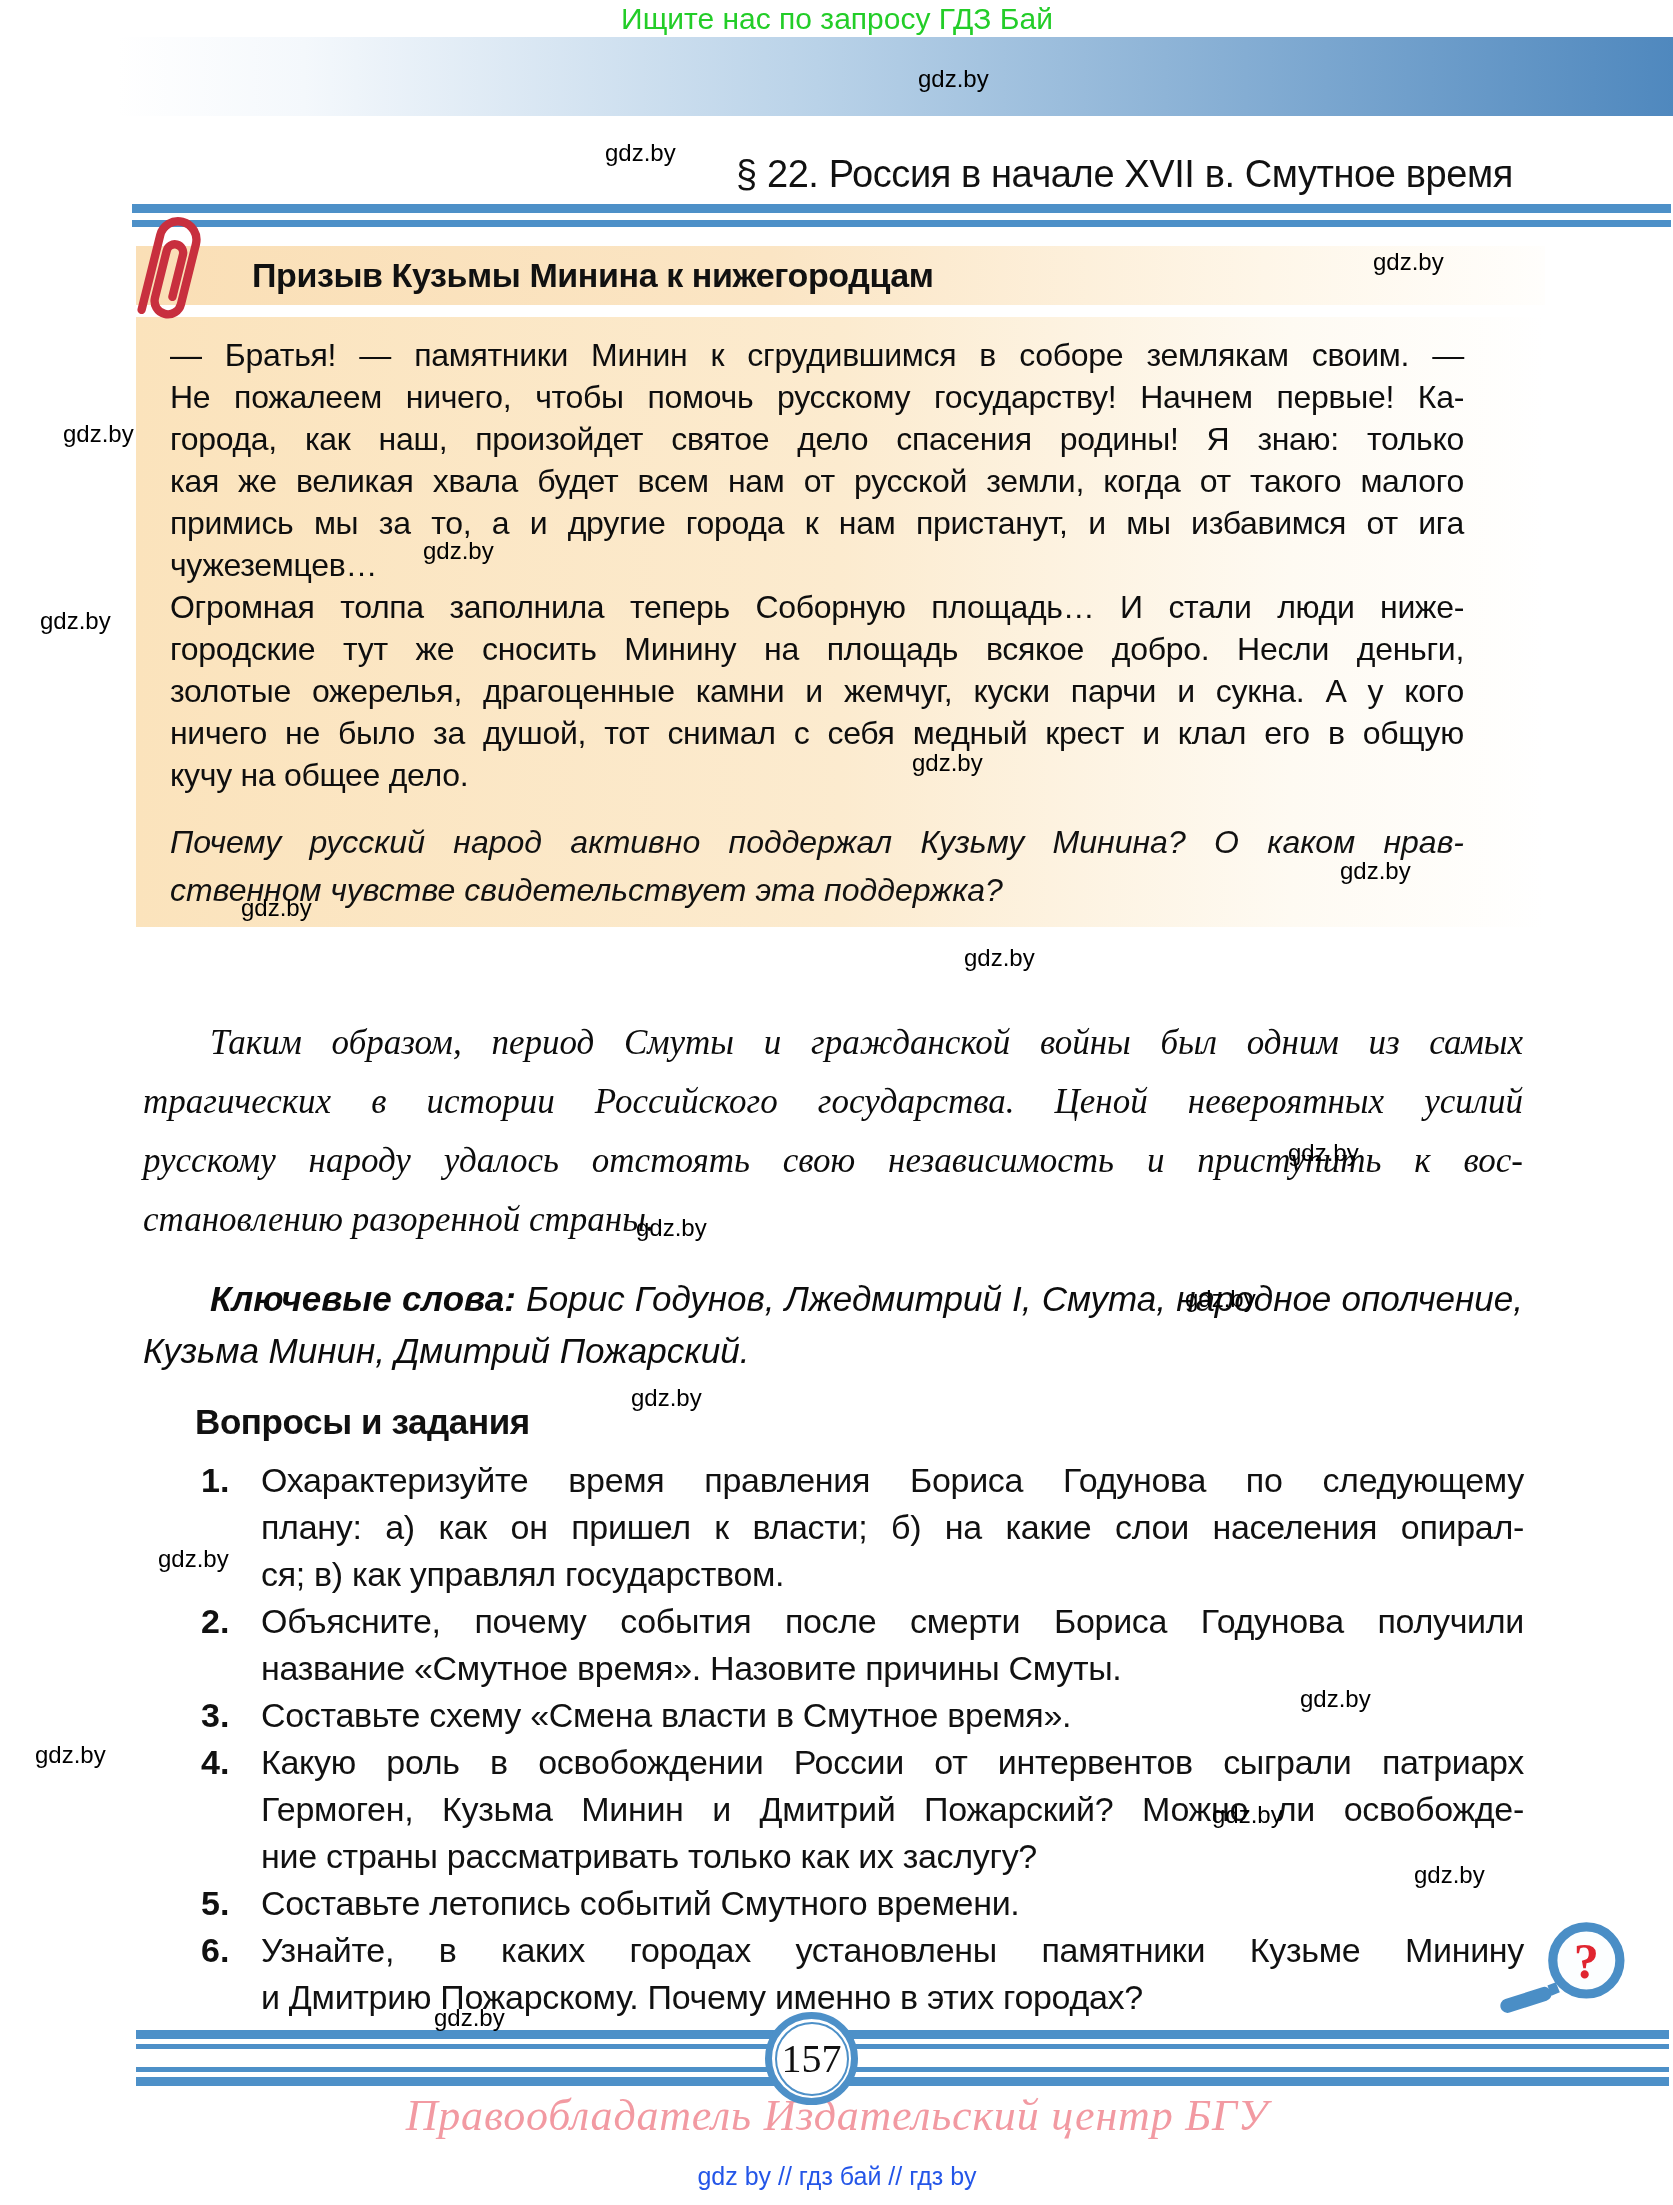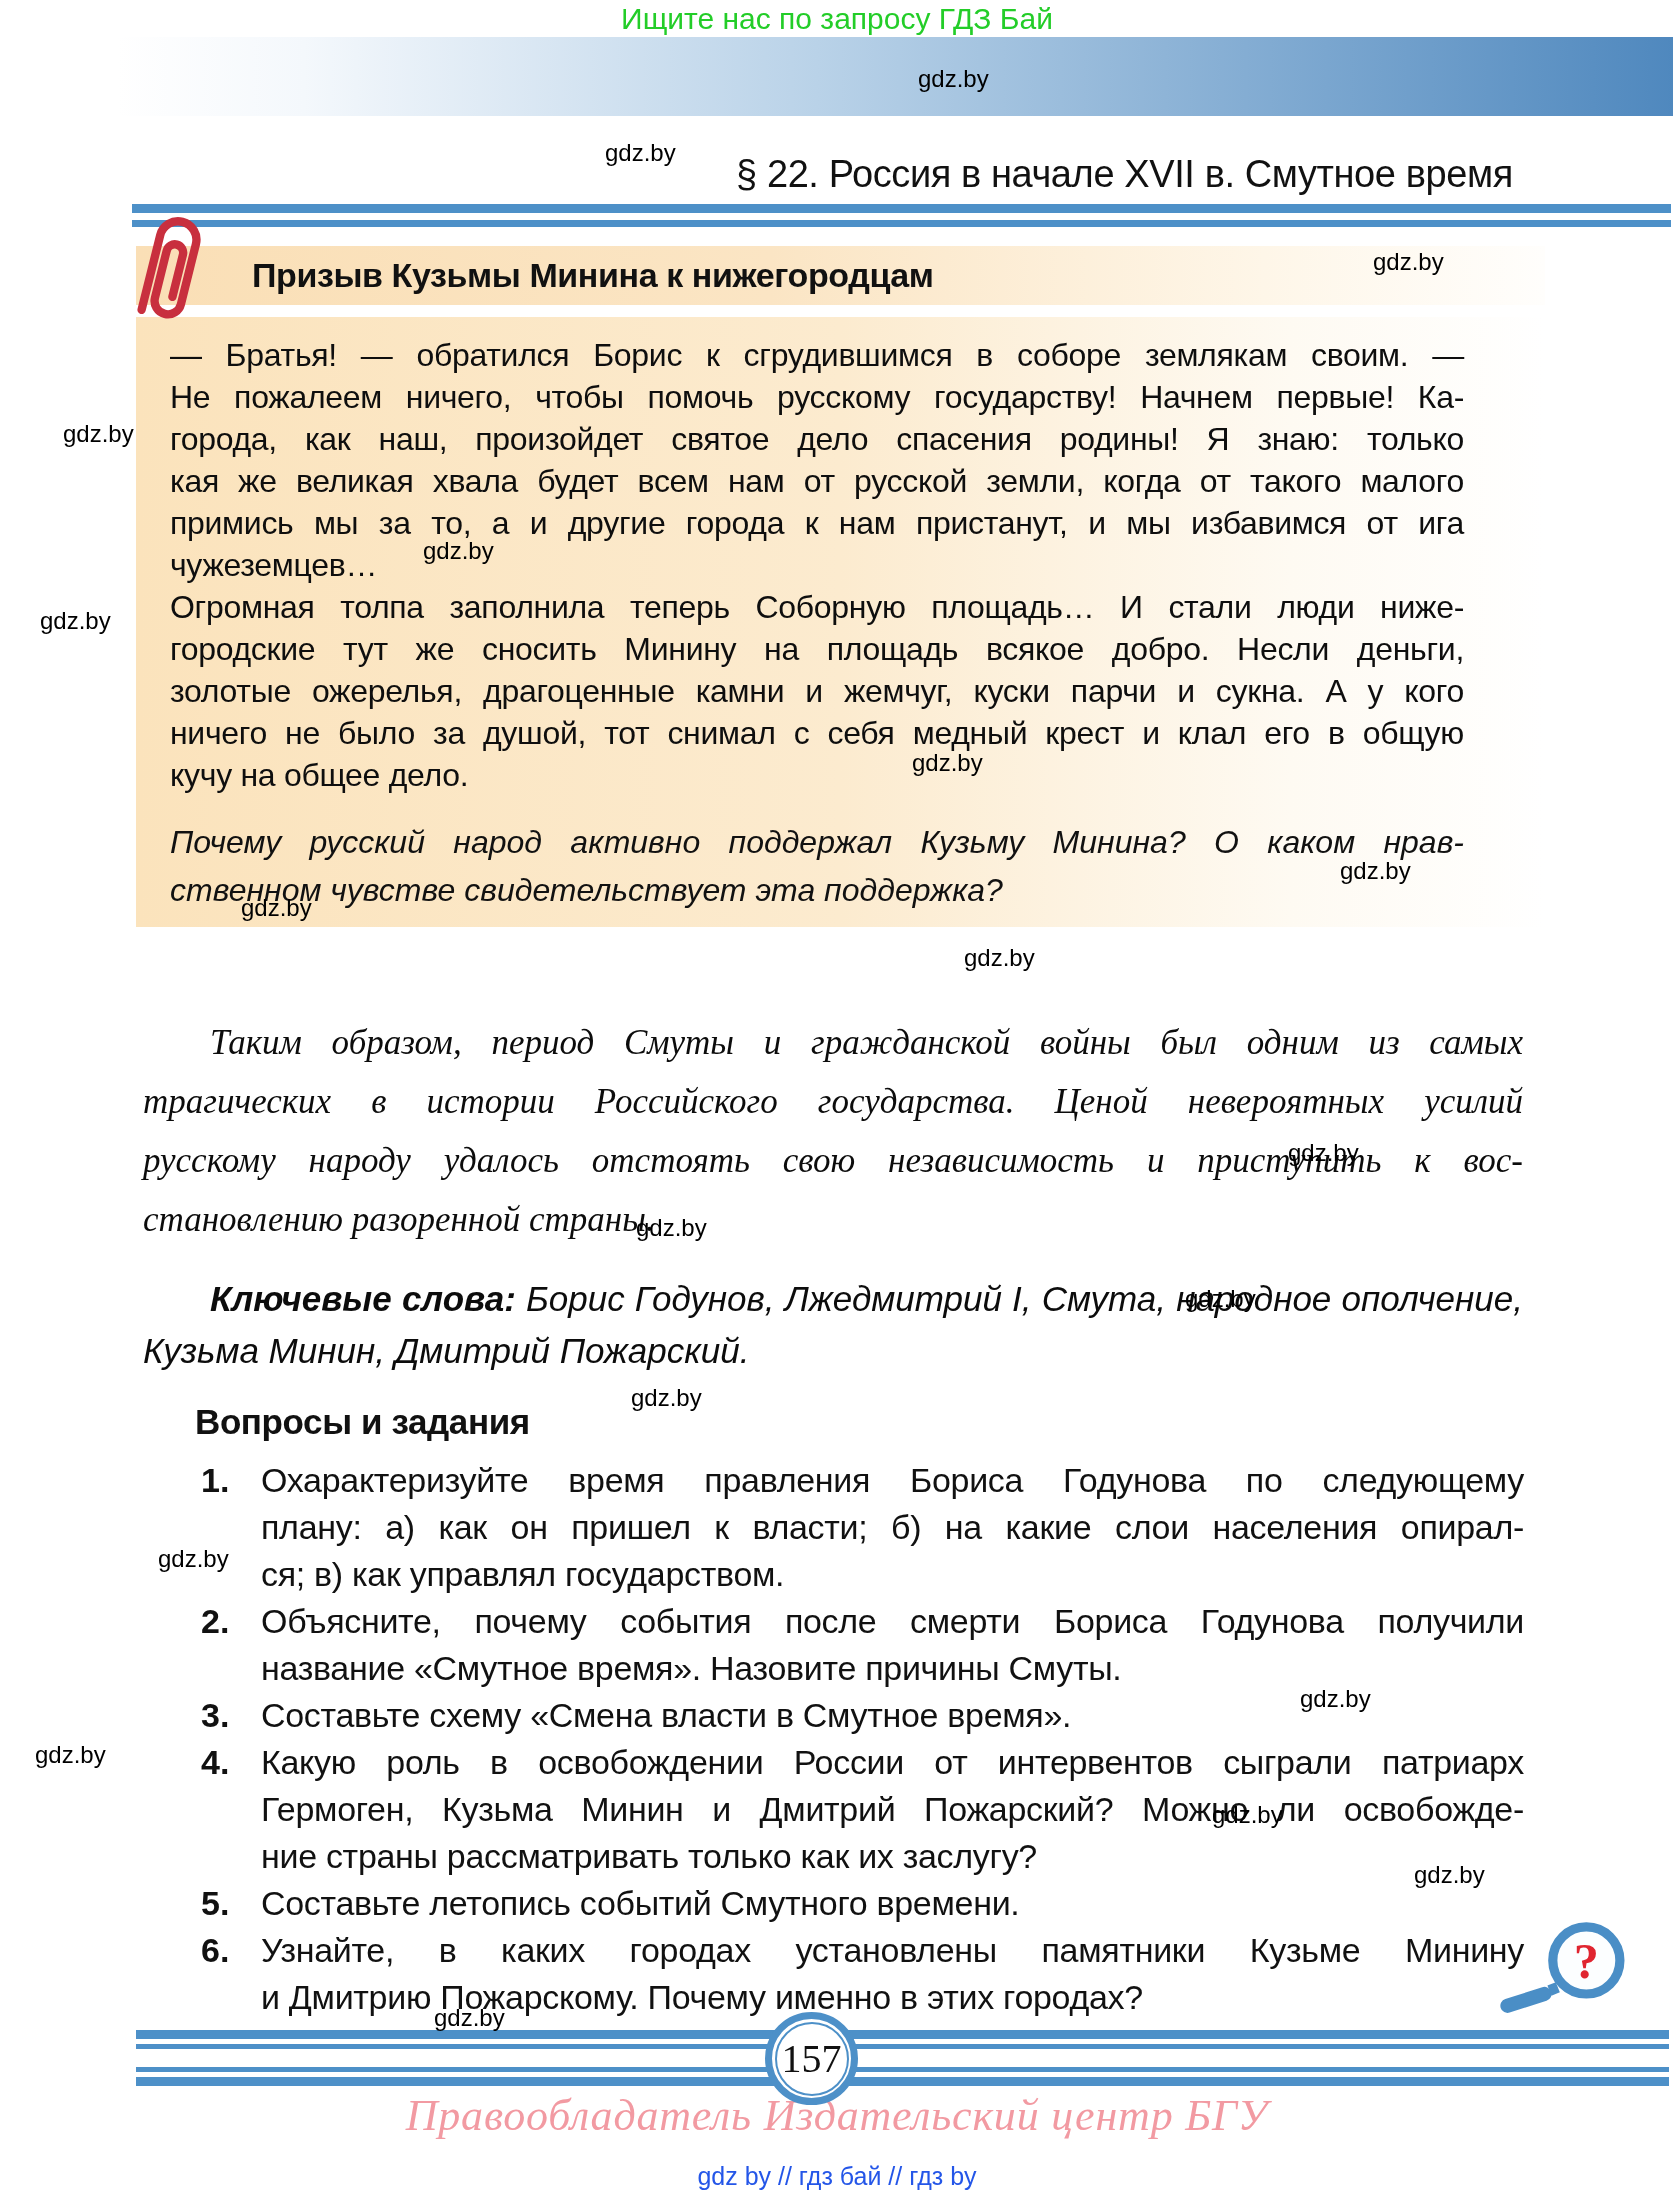--- a/index.html
+++ b/index.html
@@ -81,21 +81,21 @@
   </div>
 
   <svg class="icon-svg" style="left:124px;top:200px;" width="117" height="147" viewBox="0 0 140 175">
     <g transform="rotate(14 55 90)">
       <path d="M 32 138 L 32 46 A 22 22 0 0 1 76 46 L 76 120 A 16 16 0 0 1 44 120 L 44 62 A 10 10 0 0 1 64 62 L 64 114" fill="none" stroke="#c82f3e" stroke-width="10" stroke-linecap="round"></path>
     </g>
   </svg>
 
   <div class="abs infobox-body">
     <div class="boxtext">
-        <div class="line">— Братья! — обратился Борис к сгрудившимся в соборе землякам своим. —</div>
+        <div class="line">— Братья! — памятники Минин к сгрудившимся в соборе землякам своим. —</div>
         <div class="line">Не пожалеем ничего, чтобы помочь русскому государству! Начнем первые! Ка-</div>
         <div class="line">города, как наш, произойдет святое дело спасения родины! Я знаю: только</div>
         <div class="line">кая же великая хвала будет всем нам от русской земли, когда от такого малого</div>
         <div class="line">примись мы за то, а и другие города к нам пристанут, и мы избавимся от ига</div>
         <div class="line last">чужеземцев…</div>
       </div>
     <div class="boxtext">
         <div class="line">Огромная толпа заполнила теперь Соборную площадь… И стали люди ниже-</div>
         <div class="line">городские тут же сносить Минину на площадь всякое добро. Несли деньги,</div>
         <div class="line">золотые ожерелья, драгоценные камни и жемчуг, куски парчи и сукна. А у кого</div>

